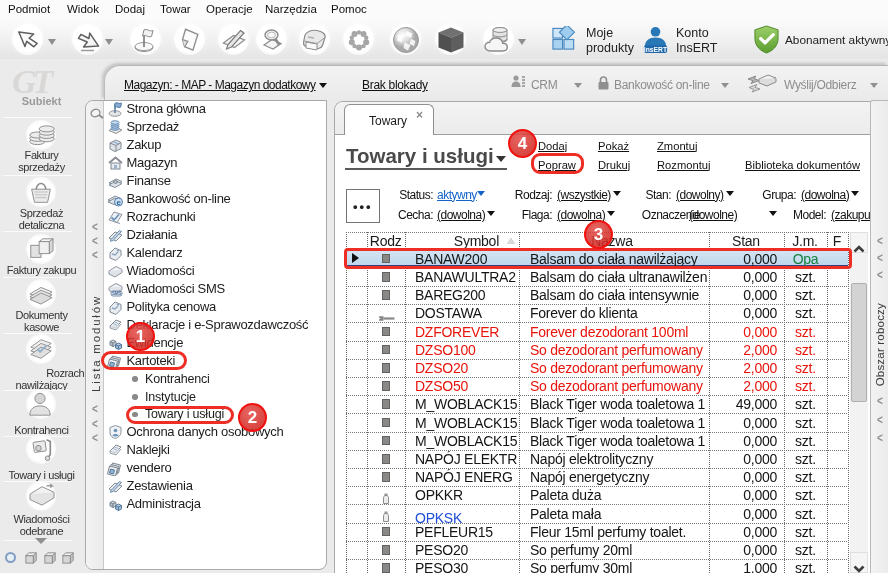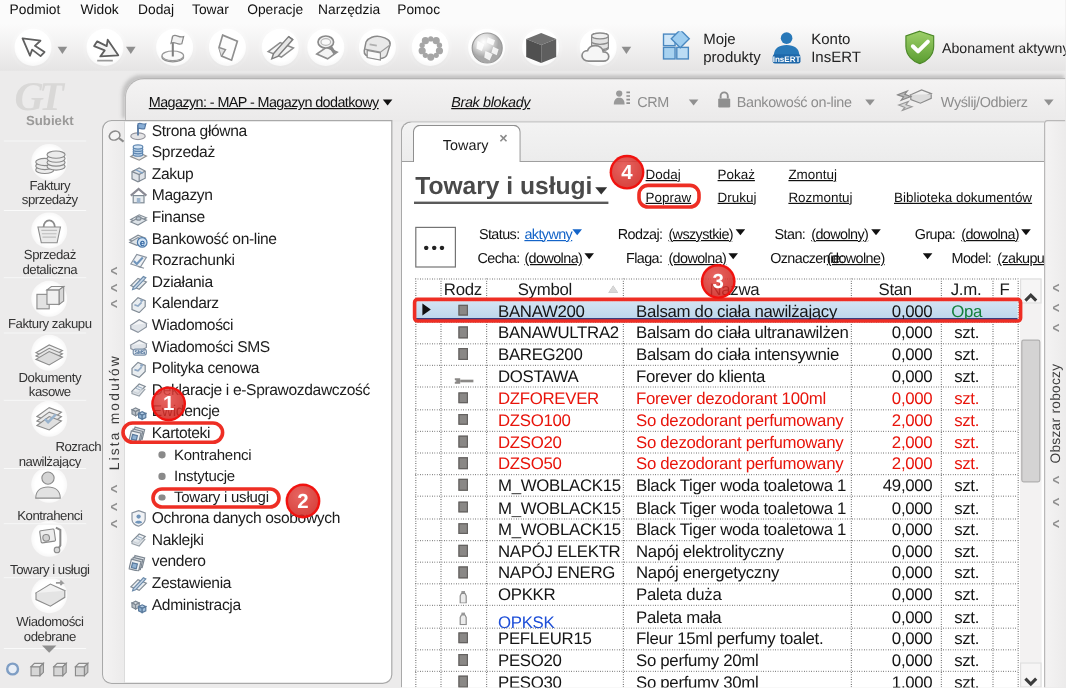--- a/index.html
+++ b/index.html
@@ -222,21 +222,21 @@
         </defs>
         <path d="M14 1 L26 5 l0 9 c0 8 -6 13 -12 15 C8 27 2 22 2 14 l0 -9 z" fill="url(#sg)" stroke="#4c8828"></path>
         <path d="M8 14 l4.5 4.5 L21 10" fill="none" stroke="#fff" stroke-width="3.4" stroke-linecap="round" stroke-linejoin="round"></path>
       </svg></div>
 <div class="tlabel" style="left:785px;top:13px;font-size:11.8px;">Abonament aktywny</div>
 </div>
 
 <div id="bar2">
 <span class="lnk" style="left:19px;letter-spacing:-0.5px;">Magazyn: - MAP - Magazyn dodatkowy</span>
 <div class="dd2" style="left:214px;"></div>
-<span class="lnk" style="left:271px;font-style:italic;">Brak blokady</span>
+<span class="lnk" style="left:257px;">Brak blokady</span>
 <span class="abs" style="left:405px;top:8px;"><svg width="16" height="17" viewBox="0 0 16 17">
         <circle cx="6" cy="4" r="2.6" fill="#9a9a9a"></circle>
         <path d="M1.5 13 c0 -4 2 -5.5 4.5 -5.5 c2.5 0 4.5 1.5 4.5 5.5 z" fill="#9a9a9a"></path>
         <g stroke="#8e8e8e" stroke-width="1.4">
           <path d="M12 3 l3 0 M12 6 l3 0 M12 9 l3 0 M12 12 l3 0"></path>
         </g>
       </svg></span>
 <span class="gry" style="left:426px;">CRM</span>
 <div class="dd2 dd2g" style="left:469px;"></div>
 <span class="abs" style="left:491px;top:9px;"><svg width="15" height="16" viewBox="0 0 15 16">
@@ -613,21 +613,21 @@
 <div class="fdd" style="left:152.0px;top:76.0px;border-top-color:#111;"></div>
 <div class="flabel" style="left:127.0px;top:73.0px;width:90px;">Flaga:</div>
 <div class="fval" style="left:222.0px;top:73.0px;color:#111;">(dowolna)</div>
 <div class="fdd" style="left:272.0px;top:76.0px;border-top-color:#111;"></div>
 <div class="flabel" style="left:278.0px;top:73.0px;width:90px;">Oznaczenie:</div>
 <div class="fval" style="left:354px;top:73.0px;color:#111;">(dowolne)</div>
 <div class="fdd" style="left:434.0px;top:76.0px;border-top-color:#111;"></div>
 <div class="flabel" style="left:401.0px;top:73.0px;width:90px;">Model:</div>
 <div class="fval" style="left:496.0px;top:73.0px;color:#111;">(zakupu</div>
 <div class="cell" style="left:5.7px;top:98.2px;width:90px;text-align:center;">Rodz</div>
-<div class="cell" style="left:74.0px;top:98.2px;width:90px;text-align:center;">Symbol</div>
+<div class="cell" style="left:74.0px;top:98.2px;width:90px;text-align:right;">Symbol</div>
 <div class="cell" style="left:232.0px;top:98.2px;width:90px;text-align:center;">Nazwa</div>
 <div class="cell" style="left:366.0px;top:98.2px;width:90px;text-align:center;">Stan</div>
 <div class="cell" style="left:425.0px;top:98.2px;width:90px;text-align:center;">J.m.</div>
 <div class="cell" style="left:457.0px;top:98.2px;width:90px;text-align:center;">F</div>
 <div class="abs" style="left:172.0px;top:102.8px;width:0;height:0;border-left:4px solid transparent;border-right:4px solid transparent;border-bottom:6px solid #d9d9d9;filter:drop-shadow(0 0 0.5px #999);"></div>
 <div class="dotv" style="left:10.5px;top:97.0px;height:341px;"></div>
 <div class="dotv" style="left:31.5px;top:97.0px;height:341px;"></div>
 <div class="dotv" style="left:70.0px;top:97.0px;height:341px;"></div>
 <div class="dotv" style="left:184.0px;top:97.0px;height:341px;"></div>
 <div class="dotv" style="left:374.0px;top:97.0px;height:341px;"></div>

